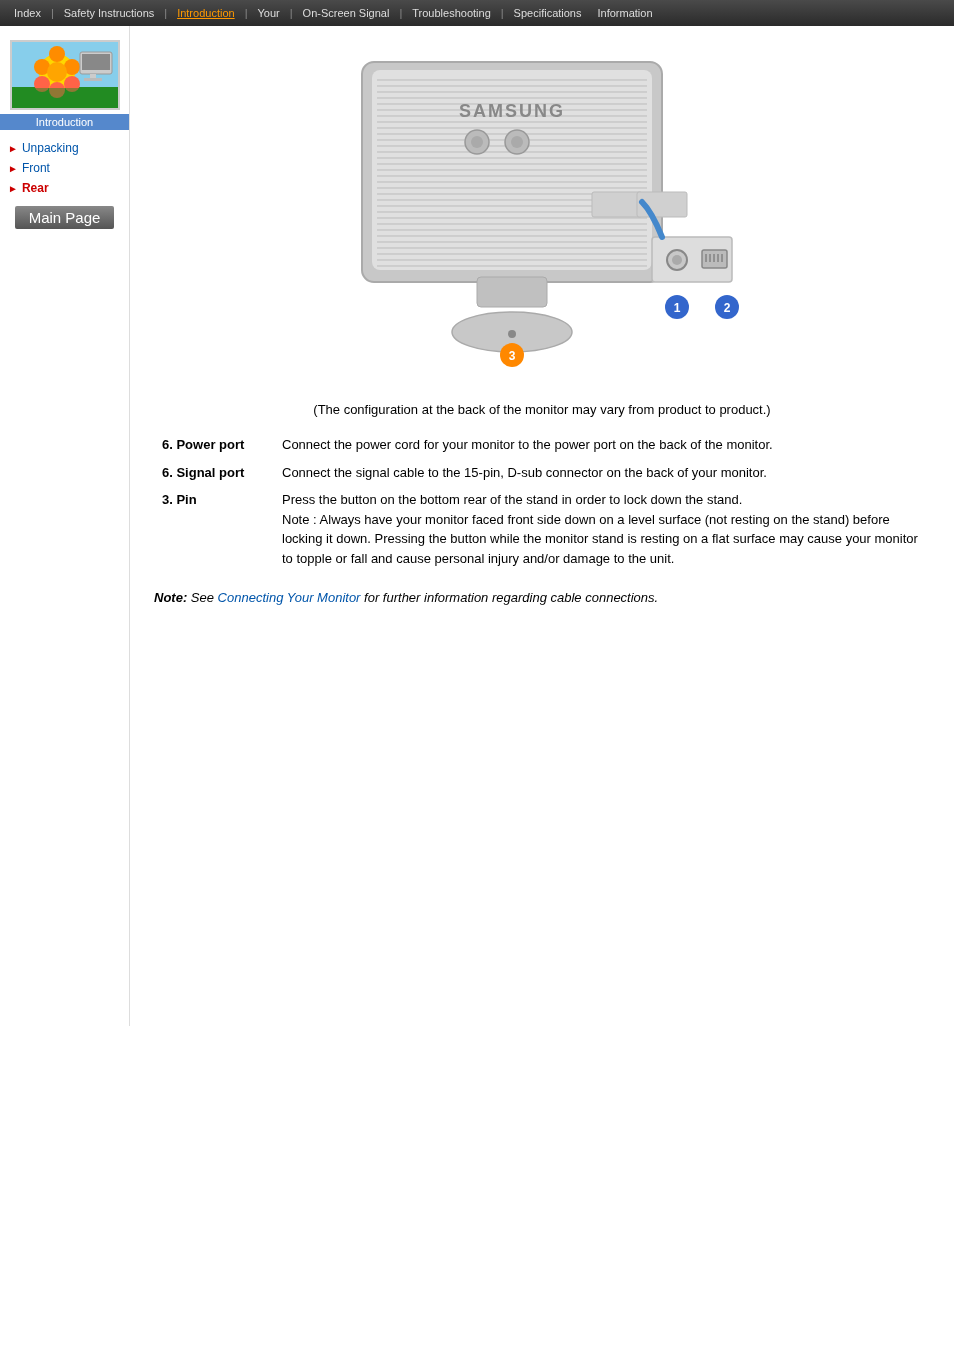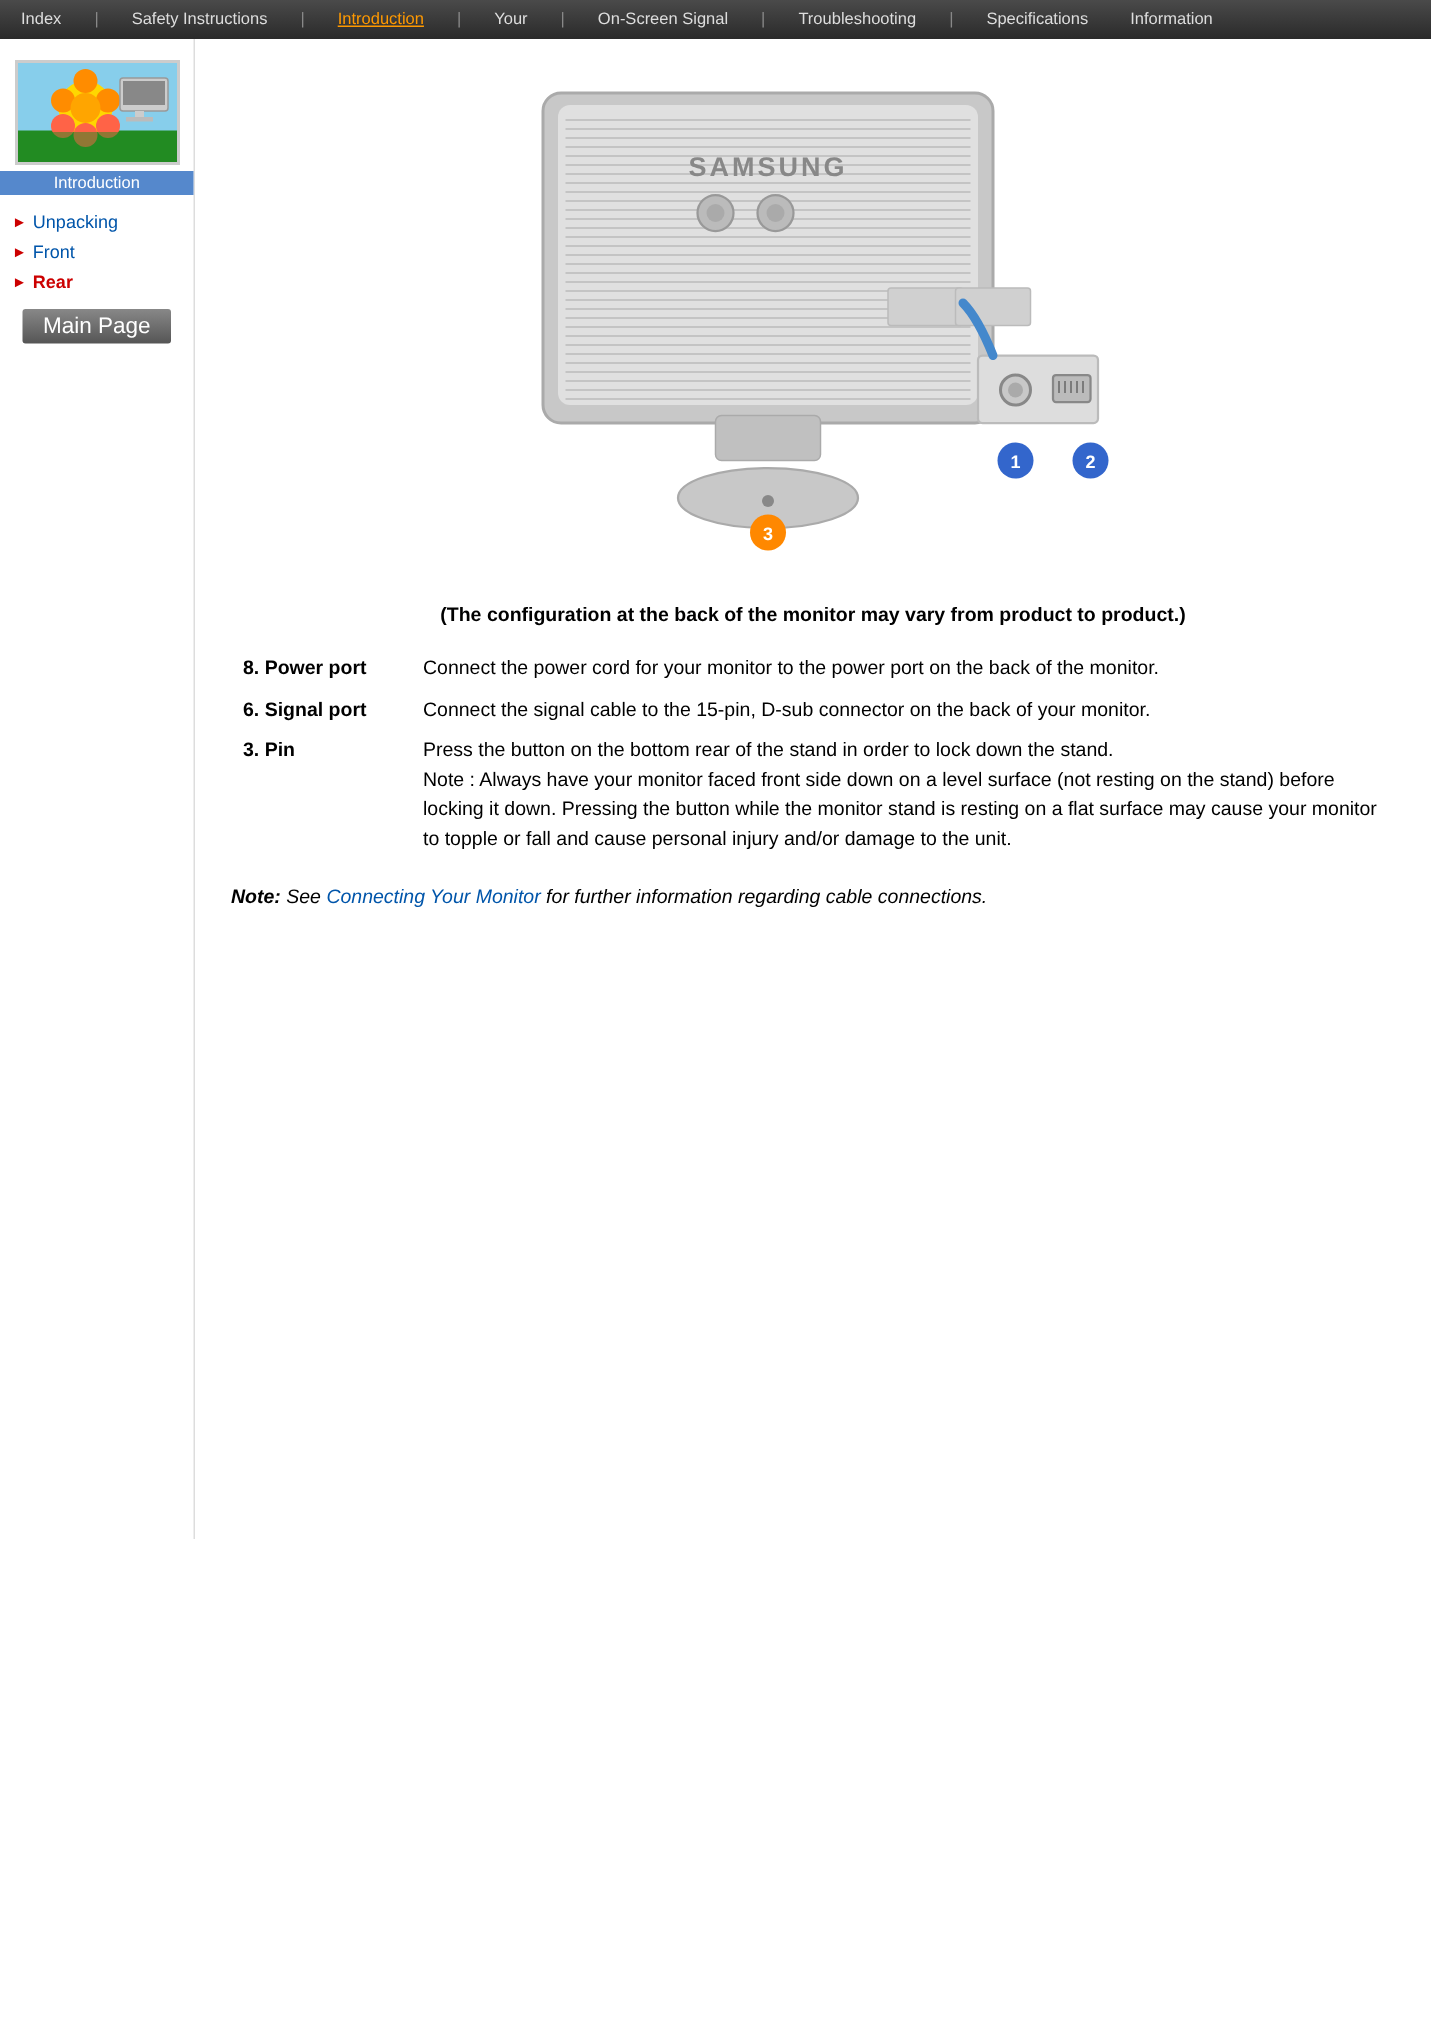--- a/index.html
+++ b/index.html
@@ -11,21 +11,21 @@
       width: 954px;
     }
 
     
     .top-nav {
       background: linear-gradient(to bottom, #4a4a4a, #2a2a2a);
       display: flex;
       align-items: center;
       padding: 0 6px;
       height: 26px;
-      gap: 12px;
+      gap: 0;
     }
     .nav-item {
       color: #ddd;
       font-size: 11px;
       padding: 0 8px;
       cursor: pointer;
       white-space: nowrap;
       height: 100%;
       display: flex;
       align-items: center;
@@ -126,21 +126,21 @@
       position: relative;
       width: 520px;
       height: 340px;
     }
 
     
     .desc-section {
       margin-top: 10px;
     }
     .desc-caption {
-      font-weight: bold;
+      font-weight: normal;
       font-size: 13px;
       margin-bottom: 14px;
       text-align: center;
     }
     .desc-table {
       width: 100%;
       border-collapse: collapse;
       margin-bottom: 16px;
     }
     .desc-table tr td {
@@ -317,21 +317,21 @@
         </svg>
       </div>
     </div>
 
     <div class="desc-section">
       <p class="desc-caption">(The configuration at the back of the monitor may vary from product to product.)</p>
 
       <table class="desc-table">
         <tbody>
           <tr>
-            <td>8. Power port</td>
+            <td>6. Power port</td>
             <td>Connect the power cord for your monitor to the power port on the back of the monitor.</td>
           </tr>
           <tr>
             <td>6. Signal port</td>
             <td>Connect the signal cable to the 15-pin, D-sub connector on the back of your monitor.</td>
           </tr>
           <tr>
             <td>3. Pin</td>
             <td style="white-space: pre-line;">Press the button on the bottom rear of the stand in order to lock down the stand.
 Note : Always have your monitor faced front side down on a level surface (not resting on the stand) before locking it down. Pressing the button while the monitor stand is resting on a flat surface may cause your monitor to topple or fall and cause personal injury and/or damage to the unit.</td>

